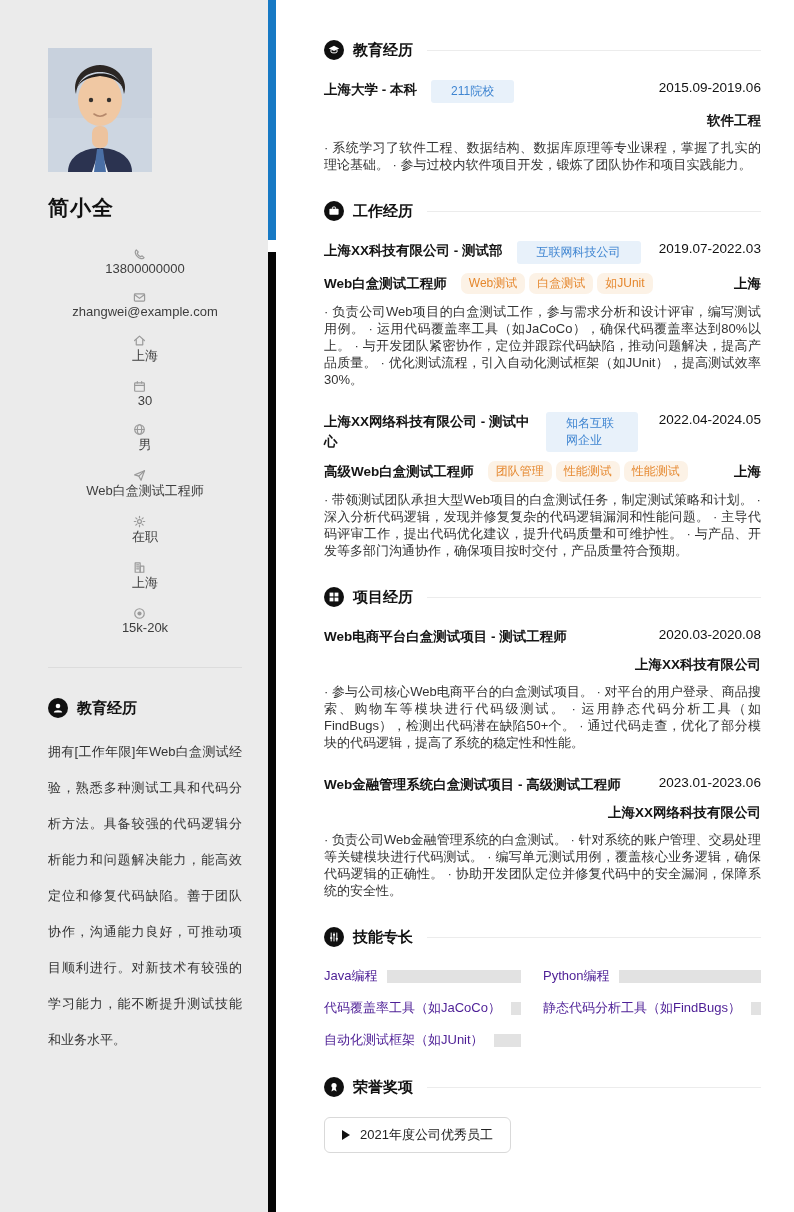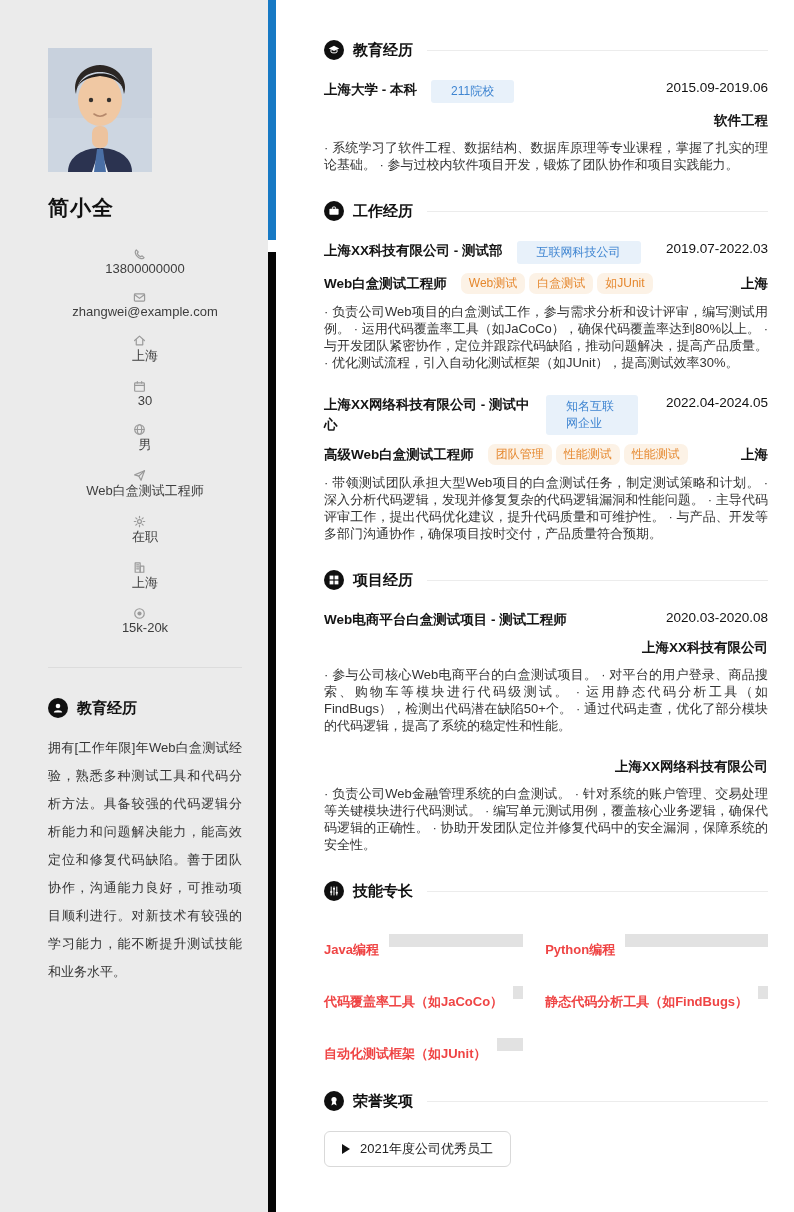--- a/index.html
+++ b/index.html
@@ -10,21 +10,21 @@
   .sidebar { width:268px; background:#ebebeb; padding:48px 26px 0 48px; flex:none; }
   .photo { width:104px; height:124px; background:#c9d2de; overflow:hidden; }
   .name { font-size:21px; font-weight:700; color:#111; margin-top:22px; letter-spacing:1px; }
   .contact-list { margin-top:26px; }
   .contact-row { display:flex; align-items:center; margin-bottom:15px; font-size:13px; color:#3d3d3d;flex-direction:column; }
   .c-ico { width:13px; height:13px; margin-right:11px; flex:none; display:flex; align-items:center; justify-content:center; }
   .c-ico svg { width:13px; height:13px; stroke:#9a9a9a; fill:none; stroke-width:1.1; stroke-linecap:round; stroke-linejoin:round; }
   .side-divider { height:1px; background:#dcdcdc; margin:32px 0 0; }
   .summary-head { display:flex; align-items:center; margin-top:30px; }
   .summary-title { font-size:15px; font-weight:700; color:#111; }
-  .summary-text { margin-top:16px; font-size:13px; line-height:28px; color:#333; text-align:justify; }
+  .summary-text { margin-top:16px; font-size:13px; line-height:36px; color:#333; text-align:justify; }
 
   
   .vstrip { width:8px; flex:none; position:relative; background:#fff; }
   .vstrip .blue { position:absolute; top:0; left:0; width:8px; height:240px; background:#1779c4; }
   .vstrip .black { position:absolute; top:252px; bottom:0; left:0; width:8px; background:#050505; }
 
   
   .main { flex:1; padding:40px 48px 0 48px; background:#fff; }
   .sec-head { display:flex; align-items:center; margin-bottom:20px; }
   .sec-ico { width:20px; height:20px; border-radius:50%; background:#101010; display:flex; align-items:center; justify-content:center; margin-right:9px; flex:none; }
@@ -43,21 +43,21 @@
   .role { font-weight:700; font-size:13.5px; color:#151515; white-space:nowrap; }
   .tags { display:flex; margin-left:14px; }
   .tag { background:#fcf2e6; color:#e5872d; font-size:12px; line-height:17px; padding:2px 8px; border-radius:7px; margin-right:4px; white-space:nowrap; }
   .loc { margin-left:auto; font-weight:700; font-size:13.5px; color:#111; }
   .subline { font-weight:700; font-size:13.5px; color:#151515; margin-bottom:9px;text-align:right; }
   .desc { font-size:13px; line-height:17px; color:#333; text-align:justify; margin-bottom:24px; }
 
   
   .skill-grid { display:grid; grid-template-columns:1fr 1fr; column-gap:22px; row-gap:14px; margin-bottom:4px; }
   .skill-row { display:flex; align-items:center; }
-  .skill-label { font-size:13px; font-weight:700; color:#ef4444; white-space:nowrap; margin-right:10px;margin-top:20px; }
+  .skill-label { font-size:13px; font-weight:400; color:#4c1d95; white-space:nowrap; margin-right:10px; }
   .skill-track { flex:1; height:13px; background:#e2e2e2; position:relative; overflow:hidden; min-width:10px; }
   .skill-fill { height:100%; background:#1779c4; clip-path:polygon(0 0,100% 0,calc(100% - 6px) 100%,0 100%); }
 
   
   .chip { display:inline-flex; align-items:center; border:1px solid #d9d9d9; border-radius:6px; padding:8px 17px; background:#fff; }
   .play-tri { width:0; height:0; border-left:8px solid #111; border-top:5px solid transparent; border-bottom:5px solid transparent; margin-right:10px; }
   .chip-label { font-size:13px; color:#222; }
 </style>
 </head>
 <body>
@@ -277,20 +277,24 @@
       <div>
         <div class="entry-head">
           <span class="entry-company">Web电商平台白盒测试项目 - 测试工程师</span>
           <span class="entry-date">2020.03-2020.08</span>
         </div>
         <div class="subline">上海XX科技有限公司</div>
         <p class="desc">· 参与公司核心Web电商平台的白盒测试项目。 · 对平台的用户登录、商品搜索、购物车等模块进行代码级测试。 · 运用静态代码分析工具（如FindBugs），检测出代码潜在缺陷50+个。 · 通过代码走查，优化了部分模块的代码逻辑，提高了系统的稳定性和性能。</p>
       </div>
 
       <div>
+        <div class="entry-head">
+          <span class="entry-company">Web金融管理系统白盒测试项目 - 高级测试工程师</span>
+          <span class="entry-date">2023.01-2023.06</span>
+        </div>
         <div class="subline">上海XX网络科技有限公司</div>
         <p class="desc">· 负责公司Web金融管理系统的白盒测试。 · 针对系统的账户管理、交易处理等关键模块进行代码测试。 · 编写单元测试用例，覆盖核心业务逻辑，确保代码逻辑的正确性。 · 协助开发团队定位并修复代码中的安全漏洞，保障系统的安全性。</p>
       </div>
     </section>
 
     <section class="section">
       <div class="sec-head">
         <span class="sec-ico">
           <svg viewBox="0 0 12 12">
               <path d="M3.2 1.6 V10.4 M6 1.6 V10.4 M8.8 1.6 V10.4" stroke="#fff" stroke-width="1"></path>

